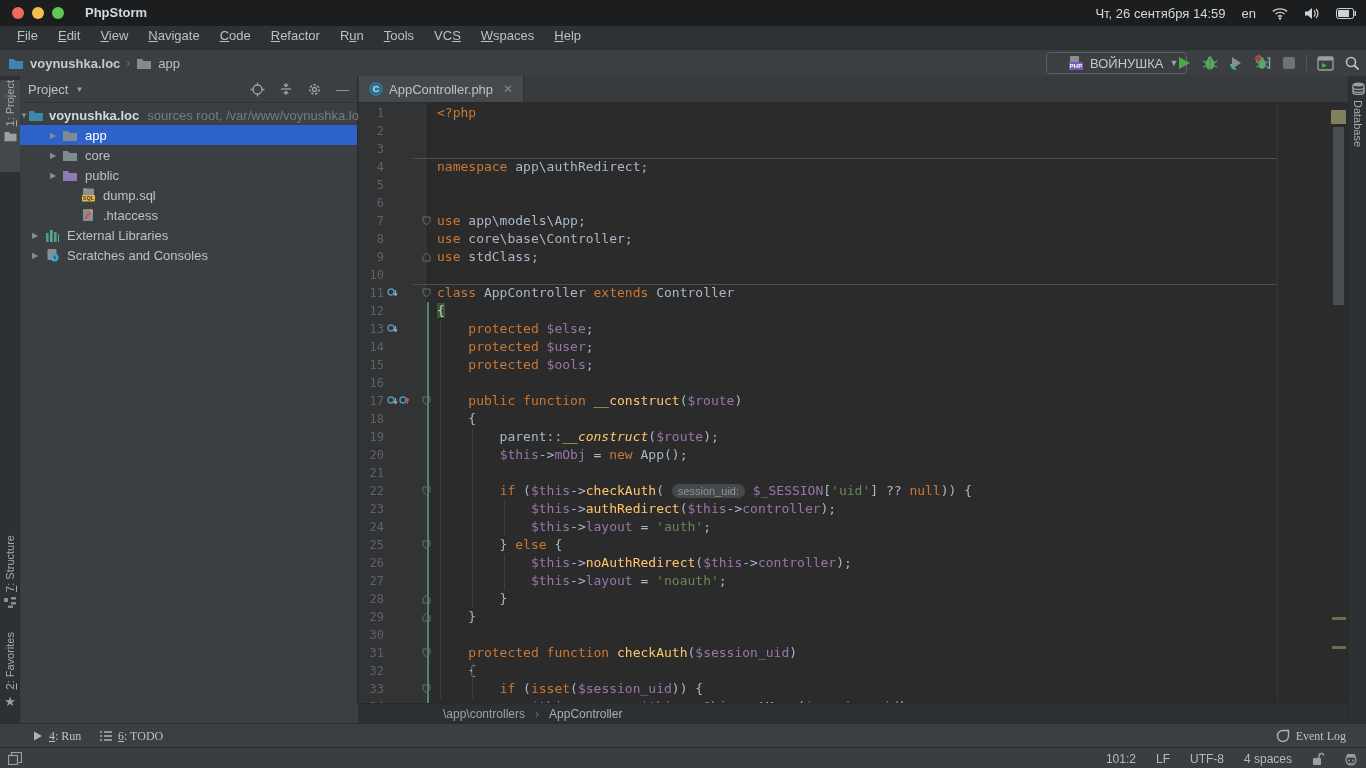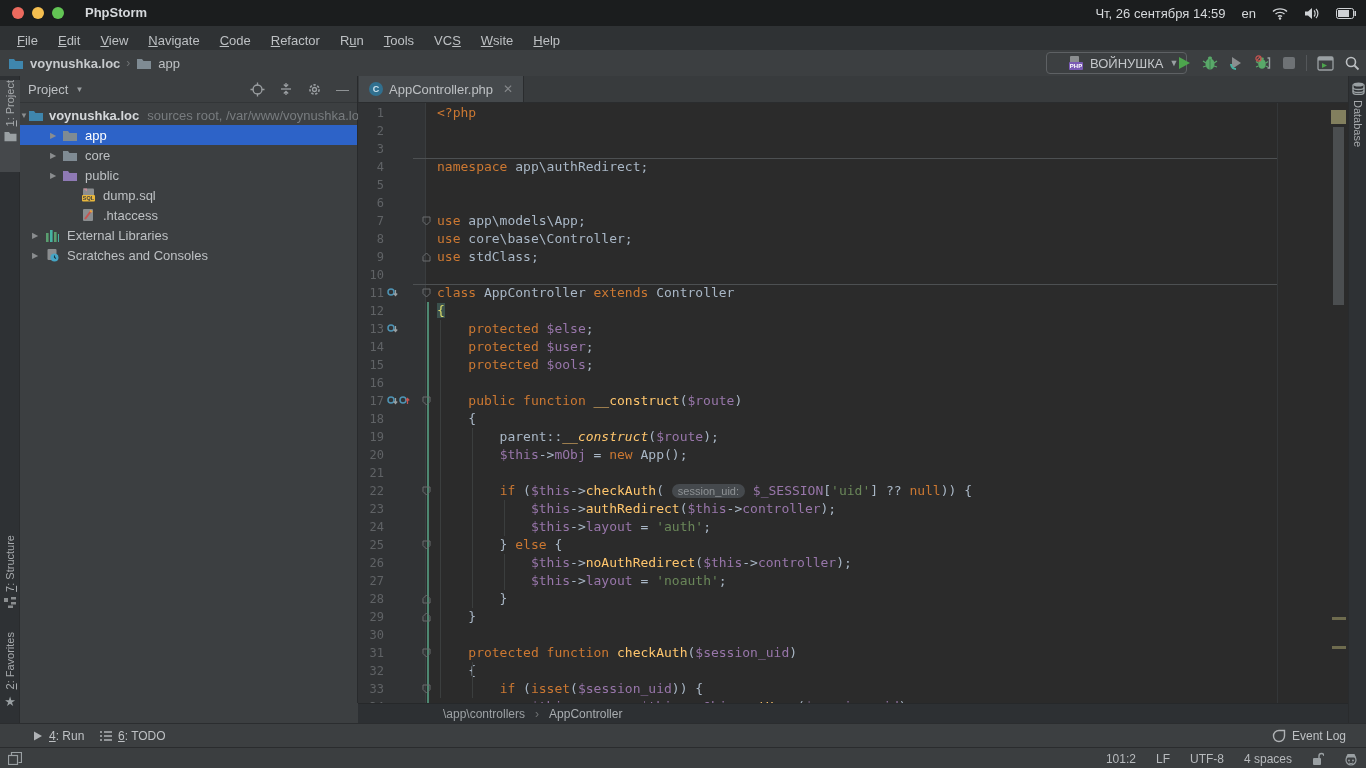--- a/index.html
+++ b/index.html
@@ -6,21 +6,21 @@
   #root{position:relative;width:1366px;height:768px;overflow:hidden;
         font-family:"Liberation Sans",sans-serif;background:#2b2b2b;
         -webkit-font-smoothing:antialiased;}
   .abs{position:absolute;}
   
   #titlebar{left:0;top:0;width:1366px;height:26px;background:#1b1d1e;color:#d6d9dc;}
   .tl{width:12px;height:12px;border-radius:50%;display:inline-block;}
   #title-text{position:absolute;left:85px;top:5px;font-size:13px;font-weight:bold;}
   #tb-right{position:absolute;right:10px;top:0;height:26px;display:flex;align-items:center;gap:16px;
             font-size:13px;color:#d6d9dc;}
-  #menubar{left:0;top:26px;width:1366px;height:24px;background:#2f3234;display:flex;align-items:flex-end;
+  #menubar{left:0;top:26px;width:1366px;height:24px;background:#2f3234;display:flex;align-items:flex-start;
            padding-left:8px;box-sizing:border-box;gap:2px;}
   .menu-item{color:#bdc0c3;font-size:13px;padding:2px 9px;cursor:default;}
   .mn{text-decoration:underline;}
   #navbar{left:0;top:50px;width:1366px;height:26px;background:#3c3f41;}
   #crumbs{position:absolute;left:8px;top:0;height:26px;display:flex;align-items:center;gap:6px;font-size:13px;}
   .crumb-sep{color:#6e7173;font-size:12px;}
   #run-widget{position:absolute;left:1046px;top:2px;height:20px;border:1px solid #5e6164;border-radius:4px;
       display:flex;align-items:center;gap:6px;padding:0 8px 0 21px;color:#c3c6c9;font-size:13px;background:#3c3f41;}
   #toolbar-icons{position:absolute;left:1176px;top:1px;height:24px;display:flex;align-items:center;gap:10px;}
   .tb-sep{width:1px;height:16px;background:#54575a;}
@@ -68,21 +68,21 @@
   .b{color:#dcdc6b;background:#3b514d;}
   .h{background:#45494d;color:#8e9295;border-radius:8px;padding:1px 6px;font-size:11px;
      font-family:"Liberation Sans",sans-serif;}
   #insp-square{position:absolute;left:973px;top:7px;width:15px;height:14px;background:#827f5e;}
   #scroll-thumb{position:absolute;left:975px;top:24px;width:11px;height:178px;background:#4b4e50;}
   .stripe-mark{position:absolute;left:974px;width:14px;height:3px;background:#6e6b4e;}
   
   #ebreadcrumbs{left:358px;top:703px;width:990px;height:20px;background:#2d3033;border-top:1px solid #26282a;
      box-sizing:border-box;display:flex;align-items:center;padding-left:85px;gap:10px;font-size:12px;color:#9da1a4;}
   #panel-foot{left:20px;top:703px;width:338px;height:20px;background:#3c3f41;}
-  #toolwin-bar{left:0;top:723px;width:1366px;height:24px;background:#3c3f41;border-top:1px solid #2b2d2f;box-sizing:border-box;}
+  #toolwin-bar{left:0;top:723px;width:1366px;height:24px;background:#3c3f41;border-top:1px solid #2b2d2f;box-sizing:border-box;font-family:Liberation Serif, serif;}
   .twb-item{position:absolute;top:0;height:24px;display:flex;align-items:center;gap:6px;color:#bdc0c3;font-size:12px;}
   #statusbar{left:0;top:747px;width:1366px;height:33px;background:#3b3e40;border-top:1px solid #2a2c2e;box-sizing:border-box;}
   #status-right{position:absolute;right:8px;top:0;height:21px;display:flex;align-items:center;gap:20px;
      color:#b7babd;font-size:12px;}
   svg{display:block;}
 </style>
 </head>
 <body>
 
 <div id="root">
@@ -122,21 +122,21 @@
   <div class="abs" id="menubar">
       <span class="menu-item"><span></span><span class="mn">F</span><span>ile</span></span>
       <span class="menu-item"><span></span><span class="mn">E</span><span>dit</span></span>
       <span class="menu-item"><span></span><span class="mn">V</span><span>iew</span></span>
       <span class="menu-item"><span></span><span class="mn">N</span><span>avigate</span></span>
       <span class="menu-item"><span></span><span class="mn">C</span><span>ode</span></span>
       <span class="menu-item"><span></span><span class="mn">R</span><span>efactor</span></span>
       <span class="menu-item"><span>R</span><span class="mn">u</span><span>n</span></span>
       <span class="menu-item"><span></span><span class="mn">T</span><span>ools</span></span>
       <span class="menu-item"><span>VC</span><span class="mn">S</span><span></span></span>
-      <span class="menu-item"><span></span><span class="mn">W</span><span>site</span></span>
+      <span class="menu-item"><span></span><span class="mn">W</span><span>spaces</span></span>
       <span class="menu-item"><span></span><span class="mn">H</span><span>elp</span></span>
     </div>
 
   <div class="abs" id="navbar">
     <div id="crumbs">
       <span>
           <svg width="16" height="13" viewBox="0 0 16 13">
             <path d="M1 2 h5 l1.5 2 H15 v8 H1 z" fill="#3f86ad"></path>
           </svg>
         </span>

